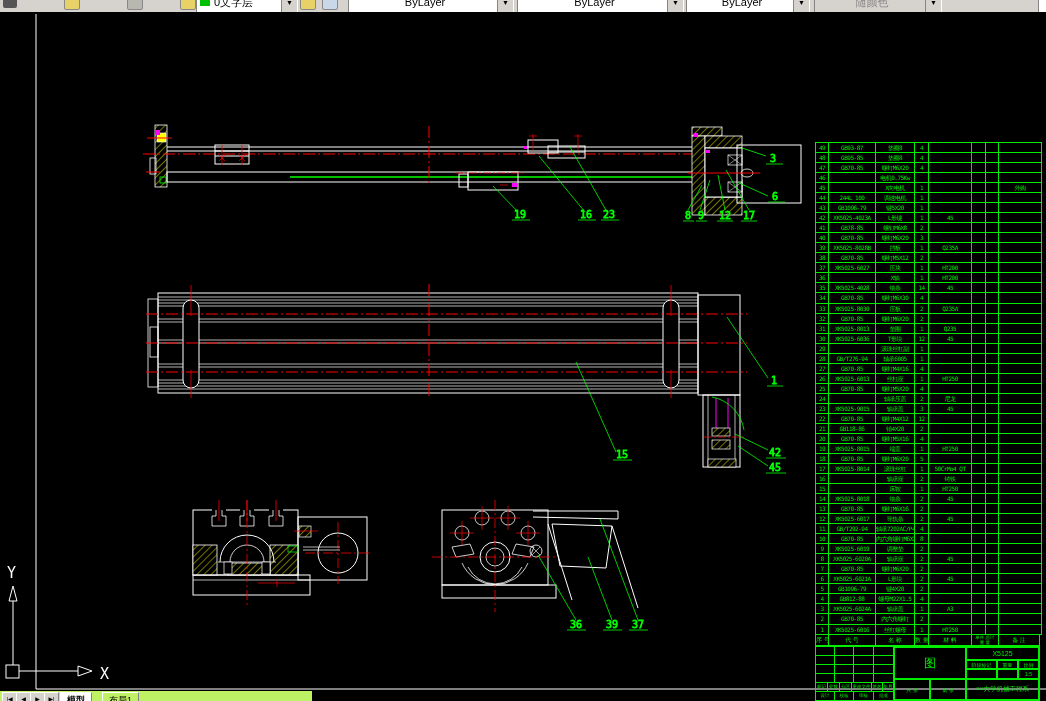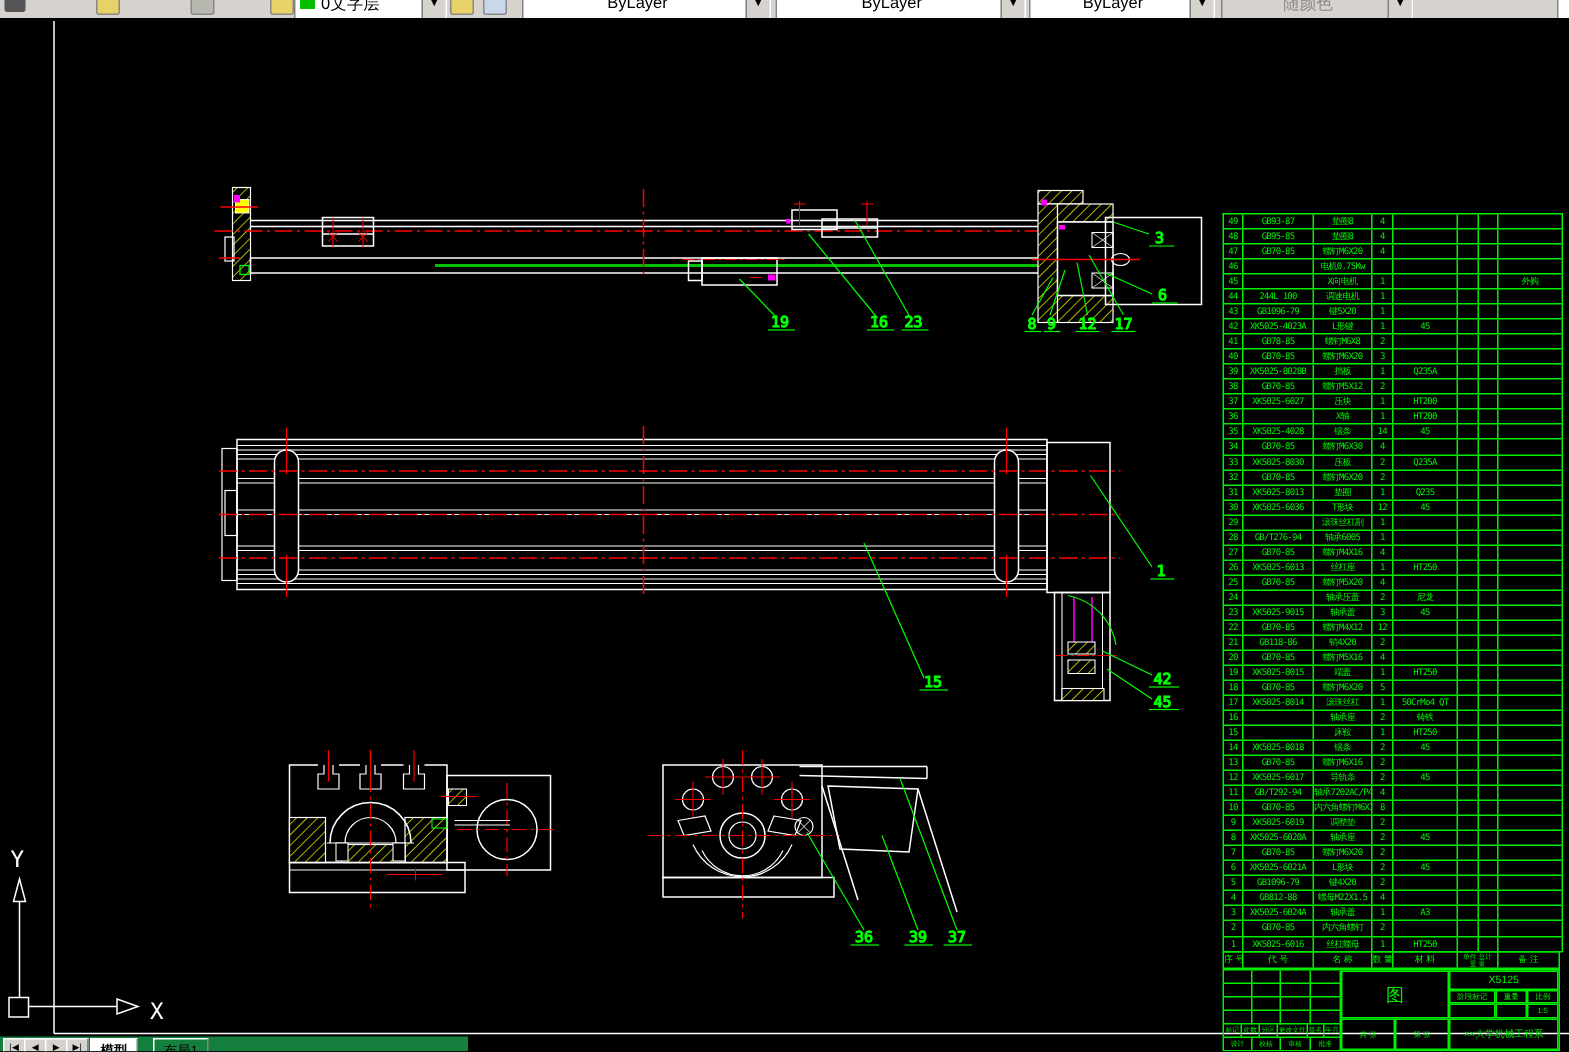--- a/index.html
+++ b/index.html
@@ -36,21 +36,21 @@
   .phw{display:flex;flex-direction:column;font-size:4.5px;line-height:5px;}
   
   #tblock{position:absolute;left:815px;top:634px;width:225px;height:55px;
           border:1px solid #00ee00;box-sizing:border-box;color:#00ee00;font-size:5px;}
   .tbx{position:absolute;border:1px solid #00ee00;box-sizing:border-box;overflow:hidden;
        display:flex;align-items:center;justify-content:center;text-align:center;}
   .gridrow{display:grid;height:9px;}
   .gc{border-right:1px solid #00ee00;border-bottom:1px solid #00ee00;font-size:4.5px;
       line-height:8px;text-align:center;overflow:hidden;box-sizing:border-box;}
   
-  #tabbar{position:absolute;left:0;top:691px;width:312px;height:10px;background:#15803d;overflow:hidden;}
+  #tabbar{position:absolute;left:0;top:691px;width:312px;height:10px;background:#bef264;overflow:hidden;}
   .navbtn{position:absolute;top:1px;width:13px;height:14px;background:#d6d3ce;
           border:1px solid;border-color:#fff #848484 #848484 #fff;font-size:6px;
           text-align:center;line-height:12px;color:#000;}
   .tab{position:absolute;top:1px;height:16px;border:1px solid;border-color:#fff #848484 #848484 #fff;
        font-size:9px;padding:1px 6px 0 6px;color:#000;white-space:nowrap;}
   .tab.active{background:#fff;font-weight:bold;}
 </style>
 </head>
 <body>
 

